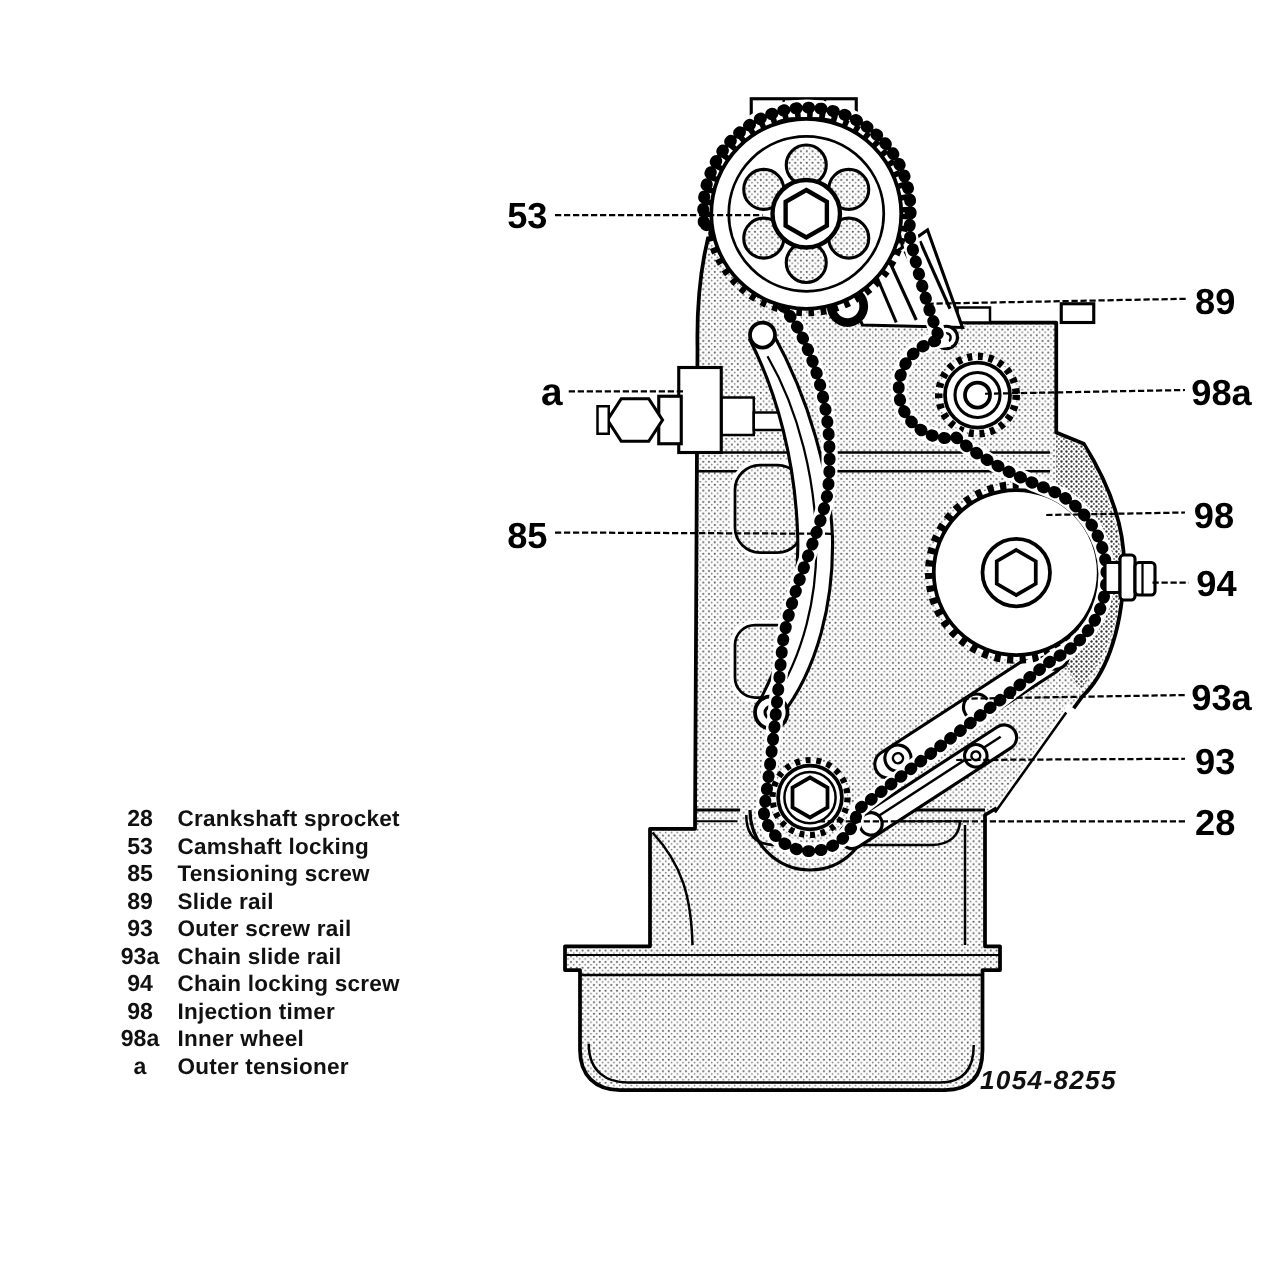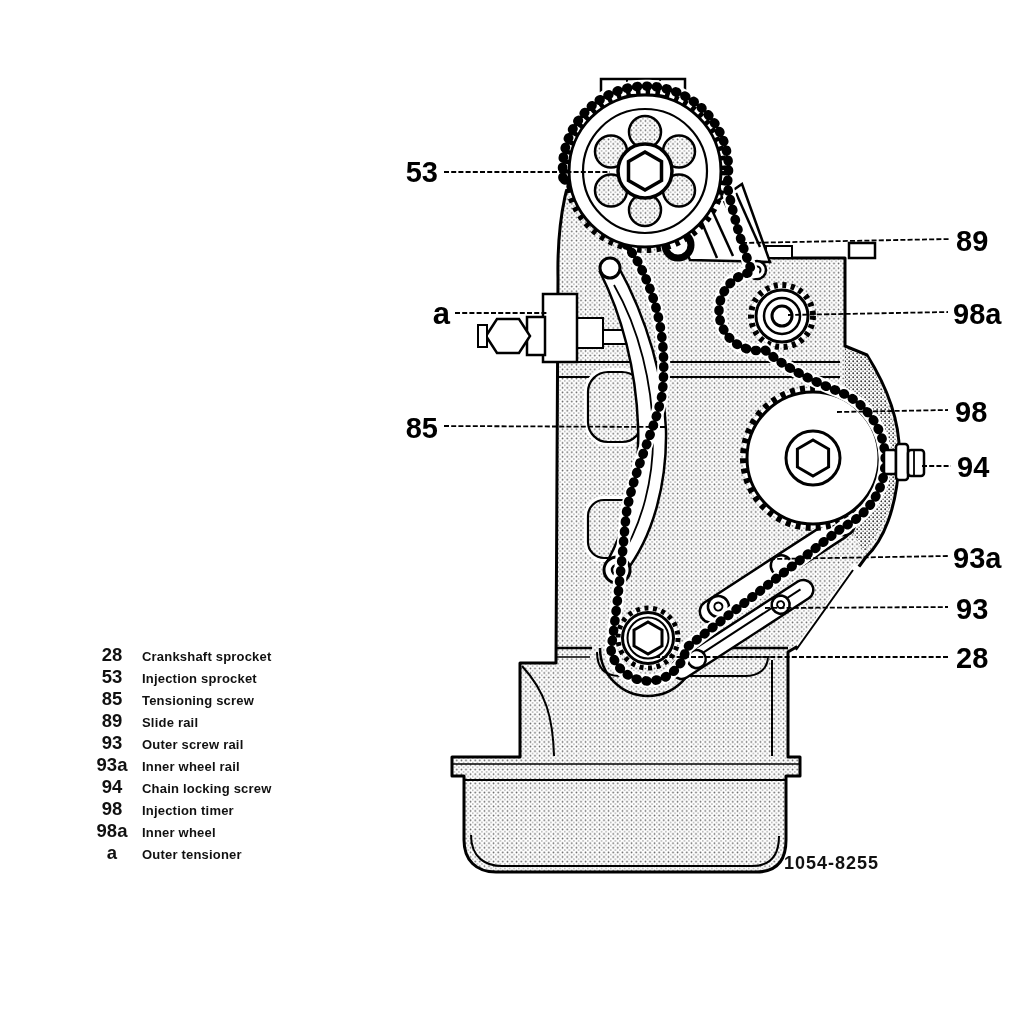--- a/index.html
+++ b/index.html
@@ -2,22 +2,22 @@
 <html><head>
 <meta charset="utf-8">
 <style>
   html,body{margin:0;padding:0;background:#fff;}
   body{width:1024px;height:1024px;font-family:"Liberation Sans",sans-serif;}
   .stage{position:relative;width:1024px;height:1024px;background:#ec4899;overflow:hidden;}
   .stage svg{position:absolute;left:0;top:0;}
   .legend{position:absolute;left:88px;top:644px;}
   .legend-row{display:flex;align-items:baseline;height:22px;}
   .lnum{width:48px;text-align:center;font-weight:700;font-size:18.5px;color:#111;}
-  .llabel{margin-left:6px;font-weight:700;font-size:13px;color:#111;white-space:nowrap;letter-spacing:0.2px;}
-  .figcode{position:absolute;left:784px;top:853px;font-weight:700;font-size:18px;letter-spacing:1px;color:#111;}
+  .llabel{margin-left:6px;font-weight:700;font-size:18px;color:#111;white-space:nowrap;letter-spacing:0.2px;}
+  .figcode{position:absolute;left:784px;top:853px;font-weight:700;font-size:21px;letter-spacing:1px;color:#111;font-style:italic;}
   .co{fill:#000;font-family:"Liberation Sans",sans-serif;font-weight:700;font-size:29px;}
   .co-a{font-size:31px;}
 </style>
 </head>
 <body>
 
 <div class="stage">
 
 <svg width="1024" height="1024" viewBox="0 0 1024 1024">
   <defs>
@@ -221,37 +221,37 @@
   </g>
 </svg>
 
   <div class="legend">
     <div class="legend-row">
         <span class="lnum">28</span>
         <span class="llabel">Crankshaft sprocket</span>
       </div>
     <div class="legend-row">
         <span class="lnum">53</span>
-        <span class="llabel">Injection sprocket</span>
+        <span class="llabel">Camshaft locking</span>
       </div>
     <div class="legend-row">
         <span class="lnum">85</span>
         <span class="llabel">Tensioning screw</span>
       </div>
     <div class="legend-row">
         <span class="lnum">89</span>
         <span class="llabel">Slide rail</span>
       </div>
     <div class="legend-row">
         <span class="lnum">93</span>
         <span class="llabel">Outer screw rail</span>
       </div>
     <div class="legend-row">
         <span class="lnum">93a</span>
-        <span class="llabel">Inner wheel rail</span>
+        <span class="llabel">Chain slide rail</span>
       </div>
     <div class="legend-row">
         <span class="lnum">94</span>
         <span class="llabel">Chain locking screw</span>
       </div>
     <div class="legend-row">
         <span class="lnum">98</span>
         <span class="llabel">Injection timer</span>
       </div>
     <div class="legend-row">

